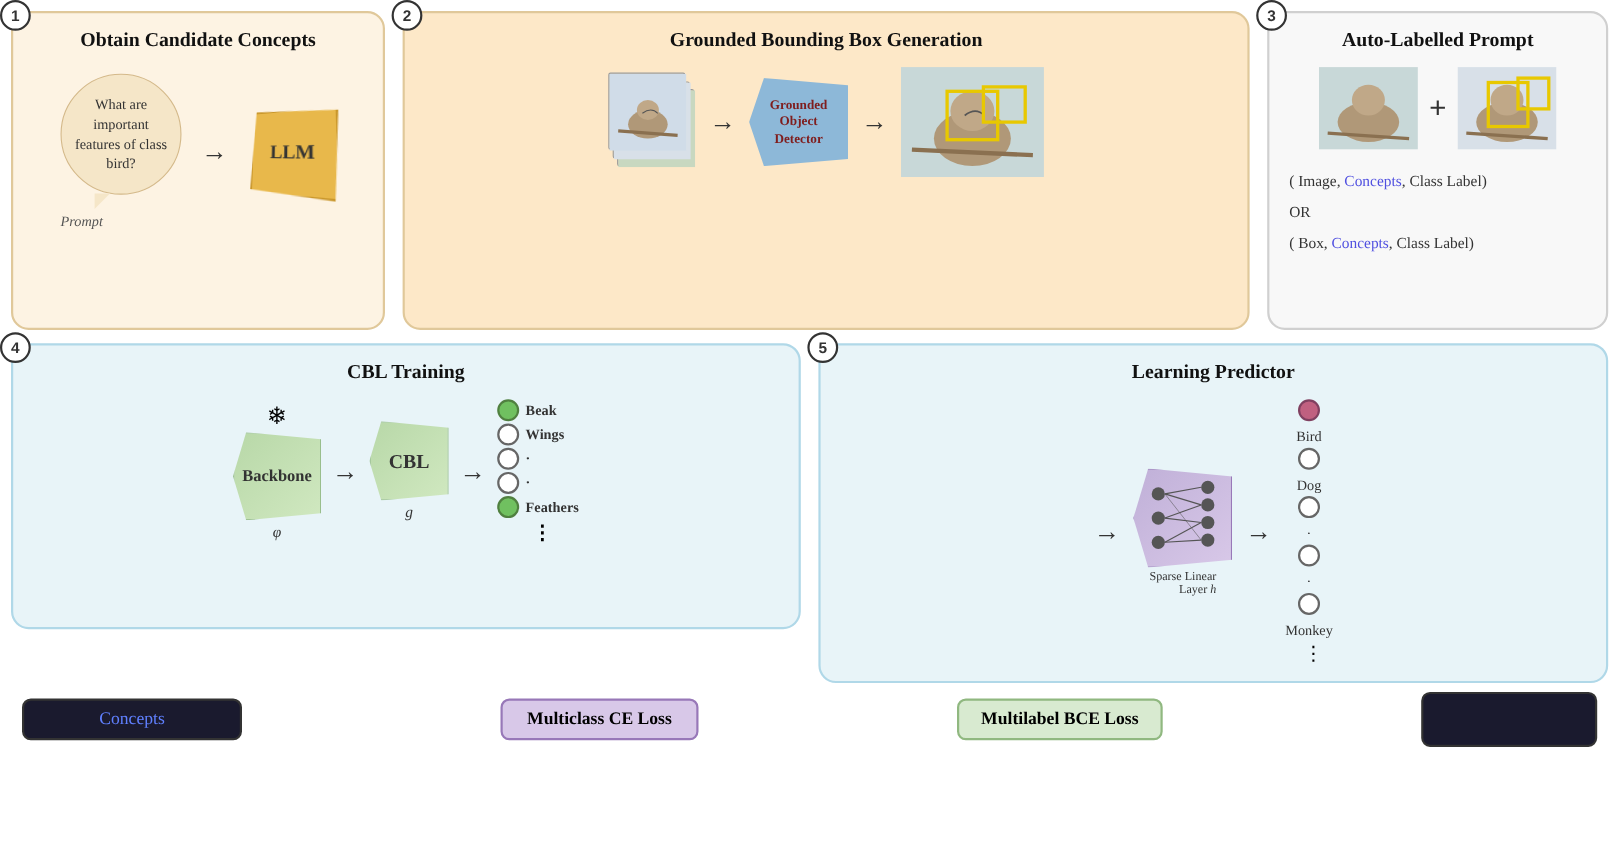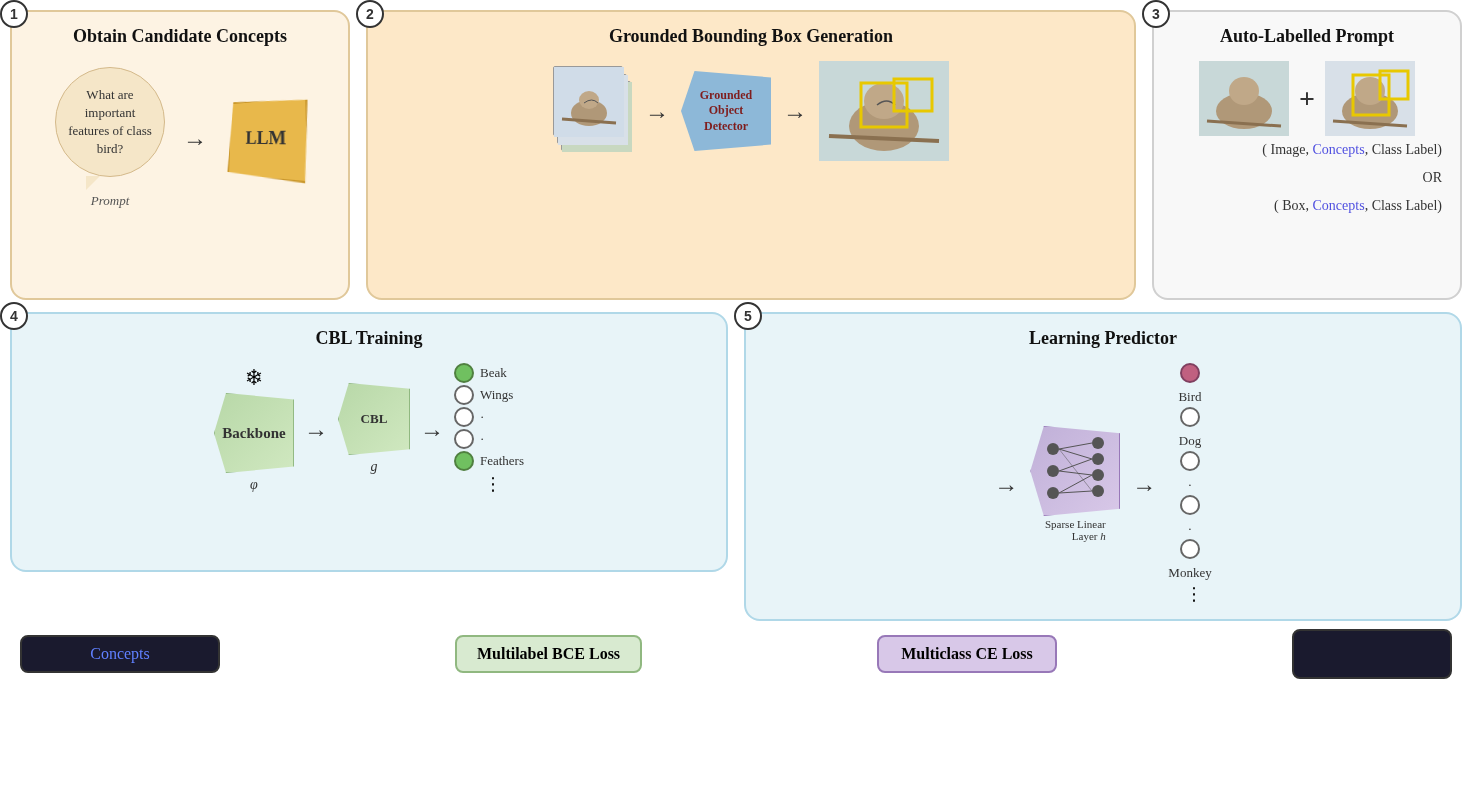--- a/index.html
+++ b/index.html
@@ -233,21 +233,22 @@
       margin-top: 10px;
     }
 
     .plus-sign {
       font-size: 28px;
       font-weight: bold;
       color: #333;
     }
 
     .panel-3-labels {
-      text-align: right;
+      margin-top: 16px;
+      text-align: left;
       font-size: 14px;
       line-height: 2;
       color: #333;
     }
 
     .concepts-blue {
       color: #5050e0;
       font-weight: normal;
     }
 
@@ -295,21 +296,21 @@
     }
 
     .cbl-box {
       width: 72px;
       height: 72px;
       background: linear-gradient(135deg, #b8d8a8 0%, #d0e8c0 100%);
       clip-path: polygon(15% 0%, 100% 8%, 100% 92%, 15% 100%, 0% 50%);
       display: flex;
       align-items: center;
       justify-content: center;
-      font-size: 13px;
+      font-size: 18px;
       font-weight: bold;
       color: #333;
       border: 1px solid #90b880;
     }
 
     .concept-item {
       display: flex;
       flex-direction: row;
       align-items: center;
       gap: 6px;
@@ -454,21 +455,21 @@
 <body>
 
 <div class="main-container">
 
   <div class="top-row">
 
     <div class="panel-1">
       <div class="step-circle">1</div>
       <div class="panel-title">Obtain Candidate Concepts</div>
       <div class="panel-1-content">
-        <div style="display:flex;flex-direction:column;align-items:center;">
+        <div style="display:flex;flex-direction:column;align-items:flex-start;">
           <div class="prompt-bubble">
             <span>What are important features of class bird?</span>
           </div>
           <div class="prompt-label">Prompt</div>
         </div>
         <div class="arrow-right">→</div>
         <div style="display:flex;flex-direction:column;align-items:center;">
           <div class="llm-box">LLM</div>
         </div>
       </div>
@@ -581,21 +582,21 @@
           <div class="phi-label">φ</div>
         </div>
         <div class="arrow-right">→</div>
 
         <div style="display:flex;flex-direction:column;align-items:center;">
           <div class="cbl-box">CBL</div>
           <div class="g-label">g</div>
         </div>
         <div class="arrow-right">→</div>
 
-        <div style="display:flex;flex-direction:column;gap:2px;">
+        <div style="display:flex;flex-direction:column;gap:2px;font-weight:bold;">
 
           <div class="concept-item">
             <div class="circle-indicator circle-filled-green"></div>
             <span>Beak</span>
           </div>
 
           <div class="concept-item">
             <div class="circle-indicator circle-empty"></div>
             <span>Wings</span>
           </div>
@@ -681,24 +682,24 @@
     </div>
 
   </div>
 
   <div class="legend-row">
 
     <div class="legend-box legend-box-dark">
       <span class="concepts-blue">Concepts</span>
     </div>
 
+    <div class="legend-box legend-box-purple">
+      <span>Multiclass CE Loss</span>
+    </div>
+
     <div class="legend-box legend-box-green">
       <span>Multilabel BCE Loss</span>
     </div>
 
-    <div class="legend-box legend-box-purple">
-      <span>Multiclass CE Loss</span>
-    </div>
-
     <div class="legend-box legend-box-dark2"></div>
   </div>
 
 </div>
 
 </body></html>

